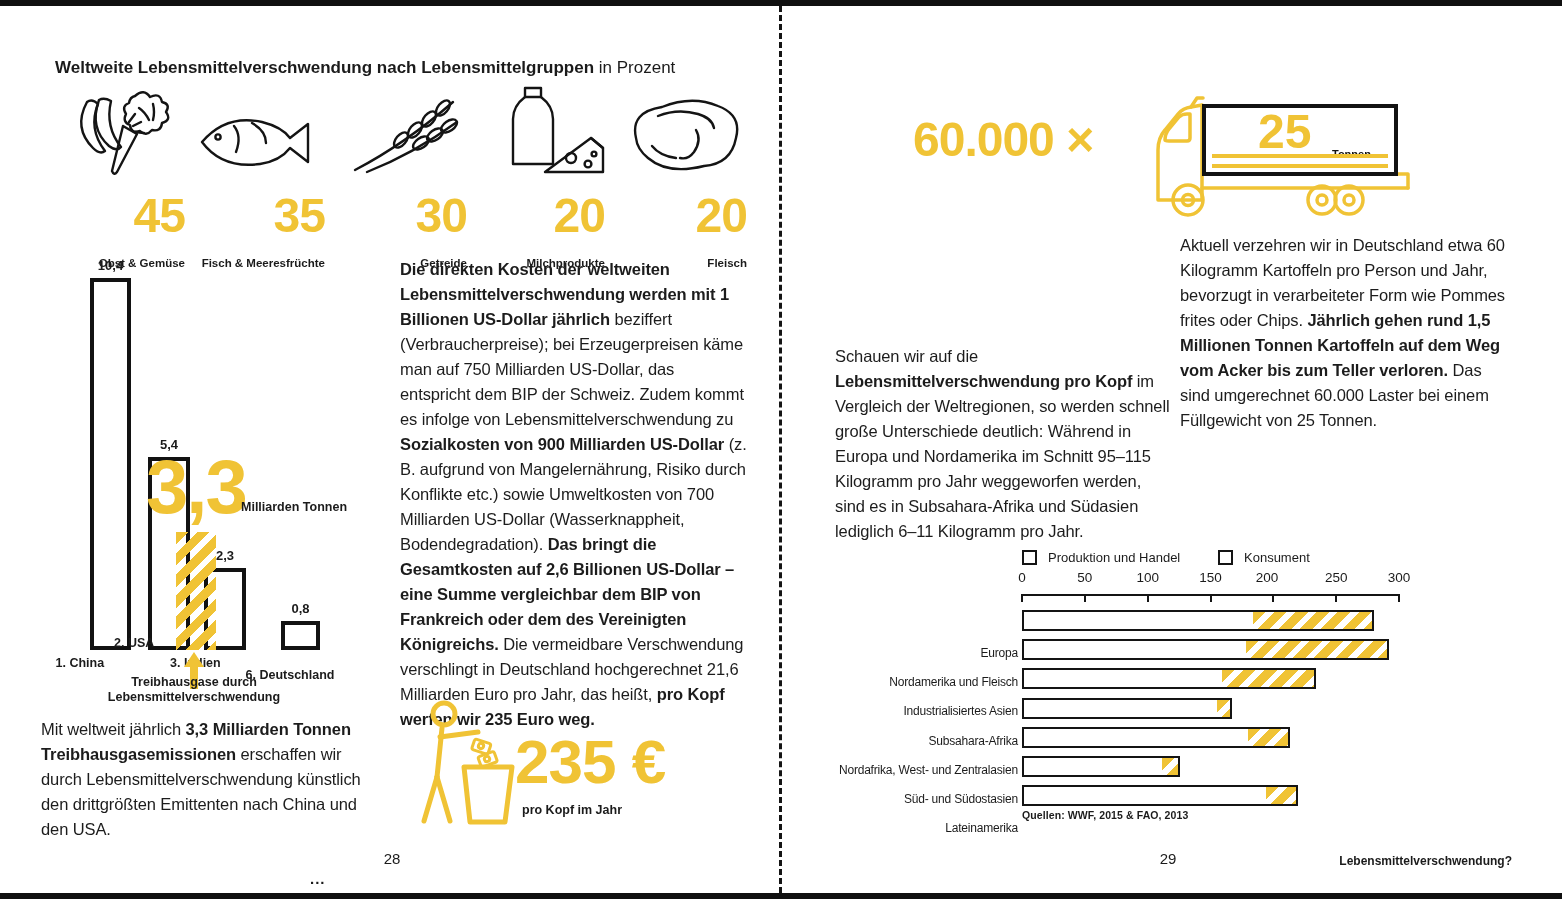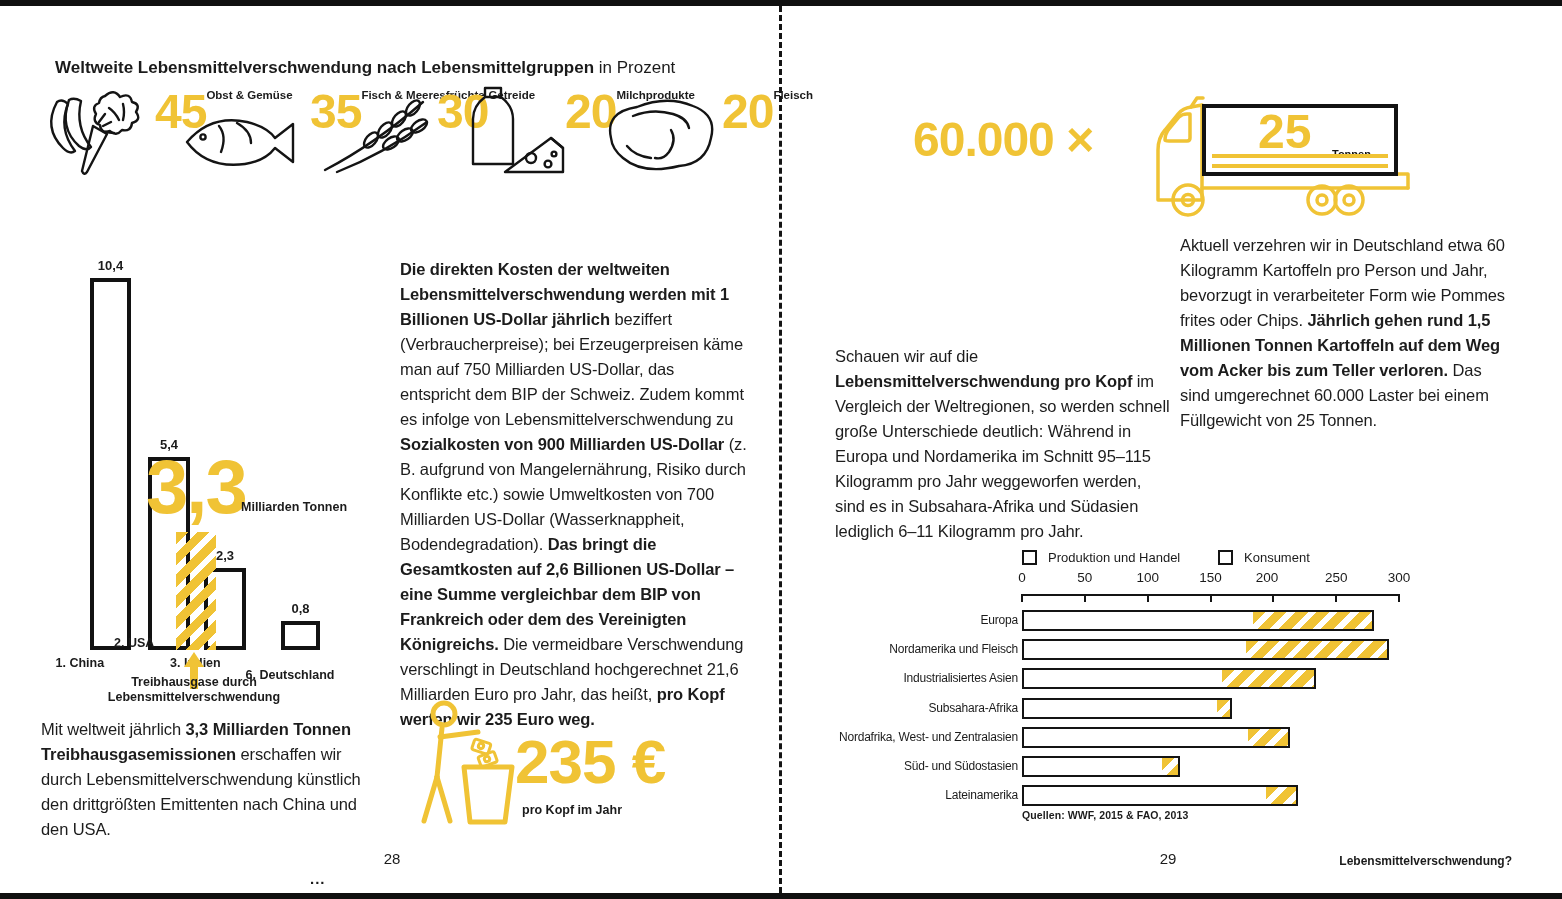--- a/index.html
+++ b/index.html
@@ -14,21 +14,21 @@
   }
   .b{font-weight:700;}
   .edge{position:absolute;left:0;width:1562px;height:6px;background:#101010;}
   .edge.top{top:0;} .edge.bottom{bottom:0;}
   .divider{position:absolute;left:779px;top:6px;height:887px;border-left:3px dashed #141414;}
 
   .title{position:absolute;left:55px;top:58px;font-size:17px;width:700px;}
   .para{position:absolute;font-size:16.5px;line-height:25px;letter-spacing:-0.1px;color:#1c1c1c;}
 
   
-  .food-col{position:absolute;top:86px;width:150px;display:flex;align-items:flex-start;}
+  .food-col{position:absolute;top:86px;width:150px;display:flex;flex-direction:column;align-items:flex-end;gap:14px;}
   .food-icon-box{height:90px;display:flex;align-items:flex-end;justify-content:center;}
   .food-num{font-size:48px;font-weight:800;color:var(--yellow);line-height:48px;margin-top:2px;letter-spacing:-1px;}
   .food-label{font-size:11.5px;font-weight:700;margin-top:3px;white-space:nowrap;}
   .lineart{stroke:#141414;fill:none;stroke-width:2.4;stroke-linecap:round;stroke-linejoin:round;}
 
   
   #ghg-chart{position:absolute;left:60px;top:256px;width:330px;height:470px;}
   .vbar{position:absolute;background:#fff;border:4px solid #121212;box-sizing:border-box;z-index:1;}
   .hatch{background:repeating-linear-gradient(135deg,var(--yellow) 0 9px,transparent 9px 15px);}
   .hatch-bar{position:absolute;z-index:3;}
@@ -52,21 +52,21 @@
   .trailer-unit{position:absolute;left:126px;top:40px;font-size:11px;font-weight:700;color:#121212;}
   .trailer-line{position:absolute;left:6px;right:6px;height:4px;background:var(--yellow);}
 
   
   #region-chart{position:absolute;left:835px;top:548px;width:640px;height:285px;font-size:12px;}
   .legend-swatch{position:absolute;top:2px;width:15px;height:15px;border:2px solid #141414;background:#fff;box-sizing:border-box;}
   .legend-label{position:absolute;top:2px;font-size:13px;}
   .axis-line{position:absolute;left:187px;top:46px;width:377px;border-top:2px solid #141414;}
   .axis-tick{position:absolute;top:46px;width:2px;height:8px;background:#141414;}
   .axis-num{position:absolute;top:22px;width:44px;text-align:center;font-size:13.5px;}
-  .rrow-label{position:absolute;left:-42px;width:225px;text-align:right;font-size:12px;line-height:21px;white-space:nowrap;letter-spacing:-0.2px;}
+  .rrow-label{position:absolute;left:-42px;width:225px;text-align:right;font-size:12px;line-height:21px;white-space:nowrap;letter-spacing:-0.2px;margin-top:33px;}
   .rbar{position:absolute;left:187px;height:21px;background:#fff;border:2px solid #141414;box-sizing:border-box;}
   .rbar-hatch{position:absolute;right:0;top:0;bottom:0;}
   .chart-source{position:absolute;left:187px;top:261px;font-size:10.5px;font-weight:700;letter-spacing:0.1px;}
 
   .page-num{position:absolute;top:850px;width:44px;text-align:center;font-size:15px;}
   .footer-chapter{position:absolute;top:854px;right:50px;font-size:12px;font-weight:700;}
   svg.decor{position:absolute;z-index:1;}
 </style>
 </head>
 <body>

